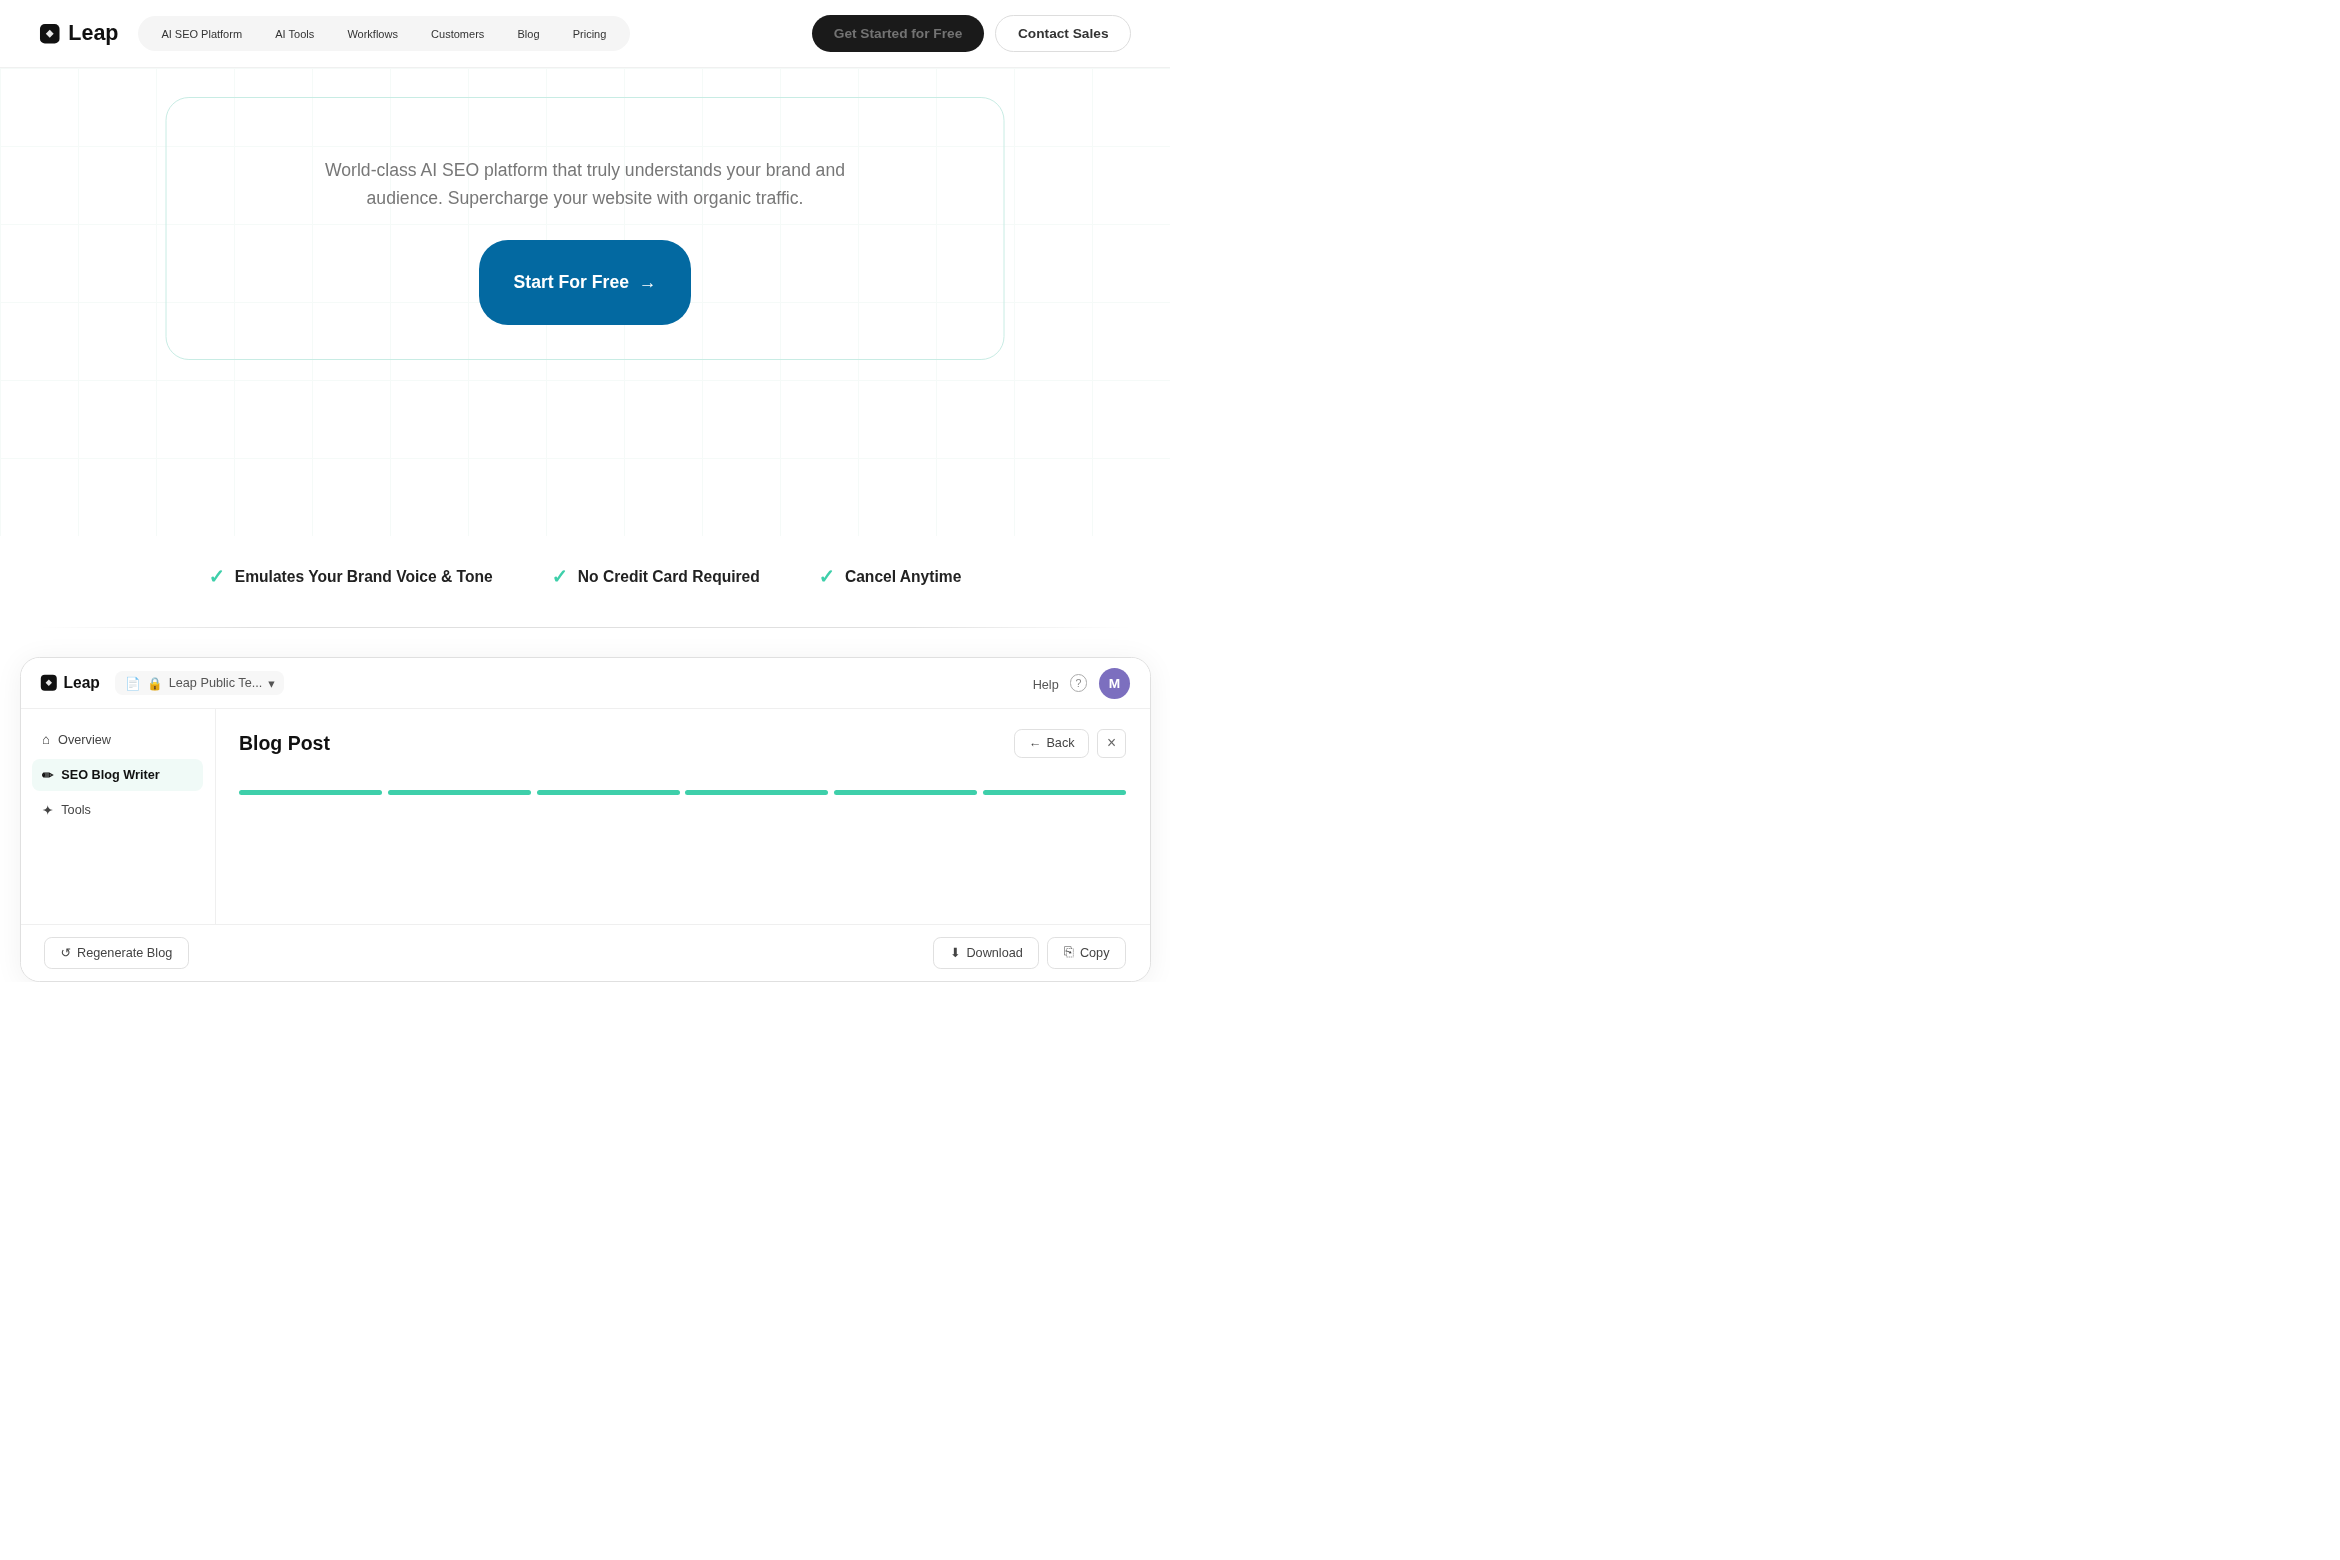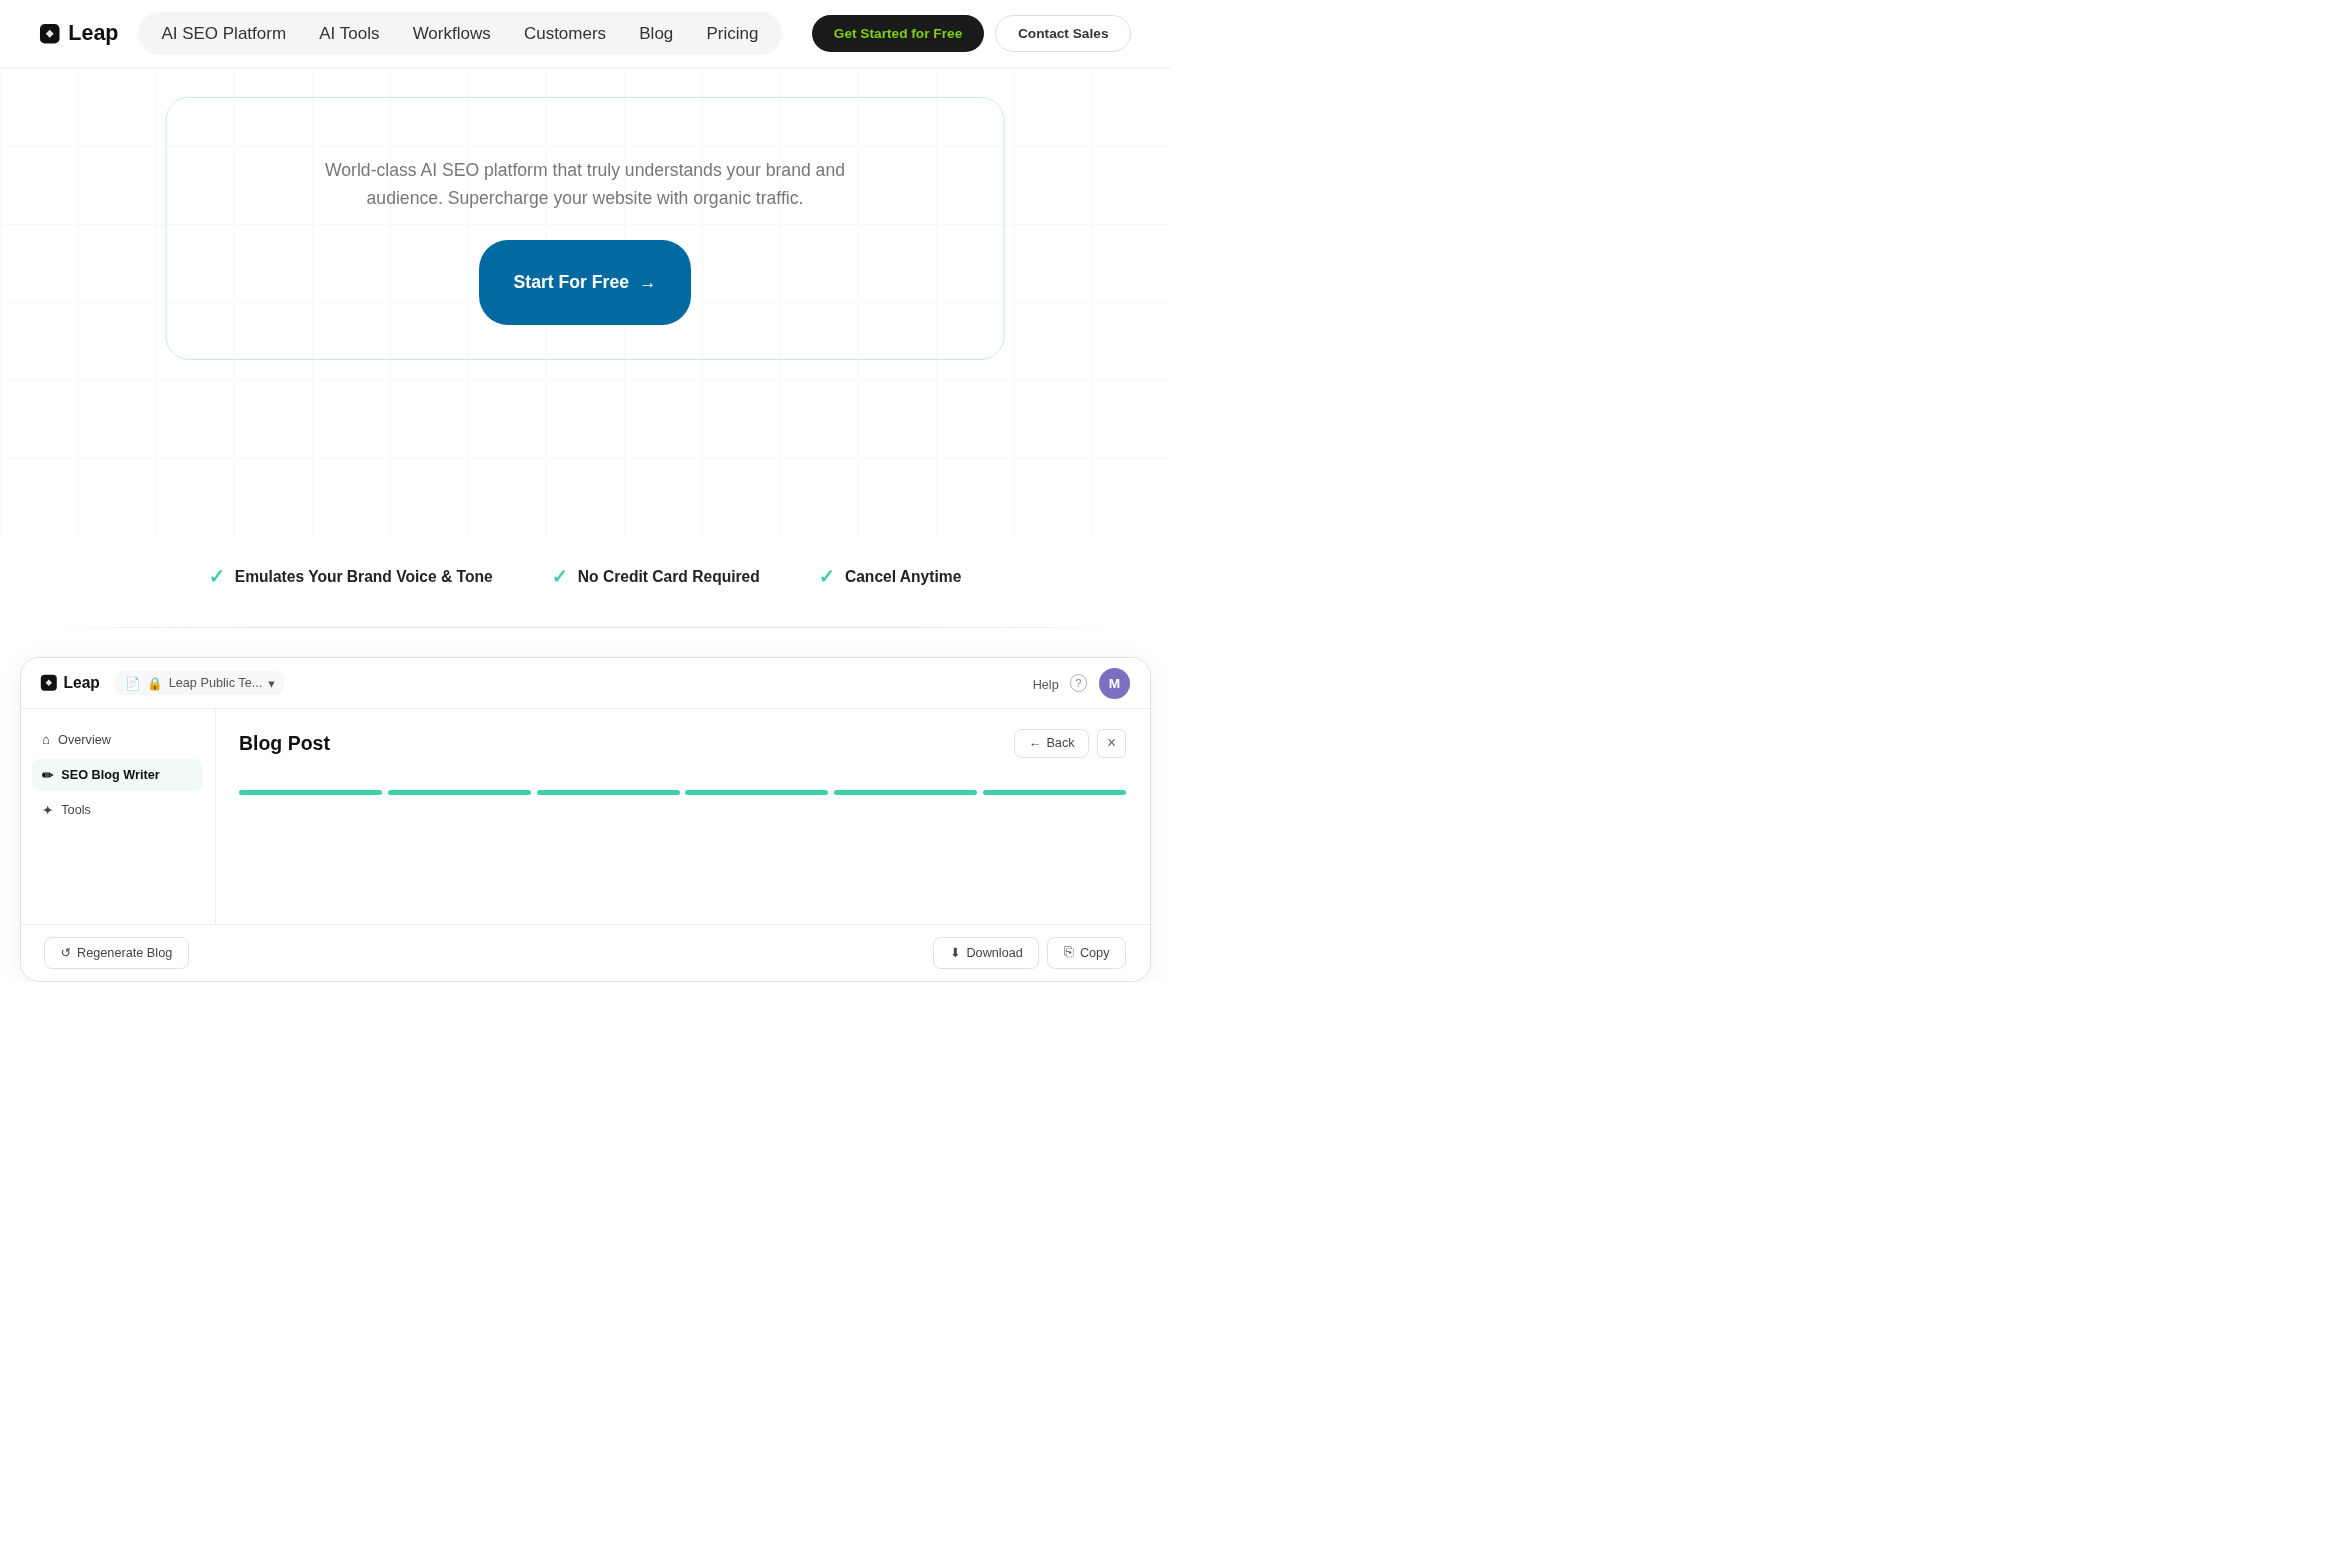--- a/index.html
+++ b/index.html
@@ -41,34 +41,34 @@
       align-items: center;
       background: #f5f5f5;
       border-radius: 29px;
       padding: 4.9px 7.8px;
       gap: 2px;
       margin-right: auto;
     }
     .nav-pill a {
       text-decoration: none;
       color: #333;
-      font-size: 17px;
+      font-size: 11px;
       font-weight: 500;
       padding: 6.8px 15.6px;
       border-radius: 24.4px;
       transition: background 0.15s;
     }
     .nav-right {
       display: flex;
       align-items: center;
       gap: 11.7px;
     }
     .btn-dark {
       background: #1a1a1a;
-      color: #84cc16;
+      color: #737373;
       border: none;
       border-radius: 24.4px;
       padding: 10.7px 21.5px;
       font-size: 13.7px;
       font-weight: 600;
       cursor: pointer;
     }
     .btn-outline {
       background: transparent;
       color: #333;

